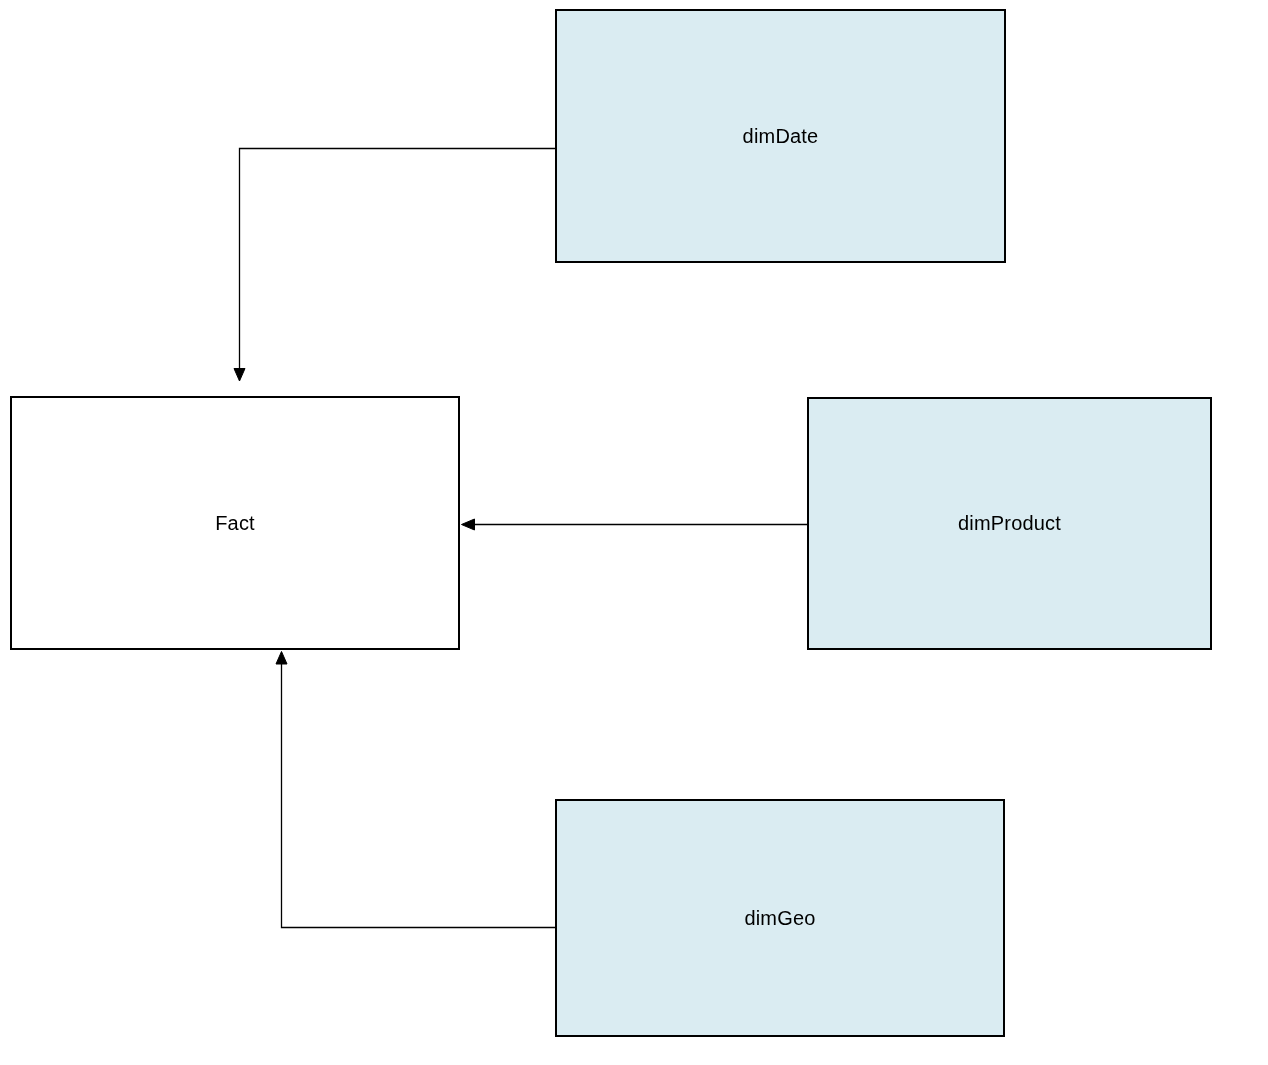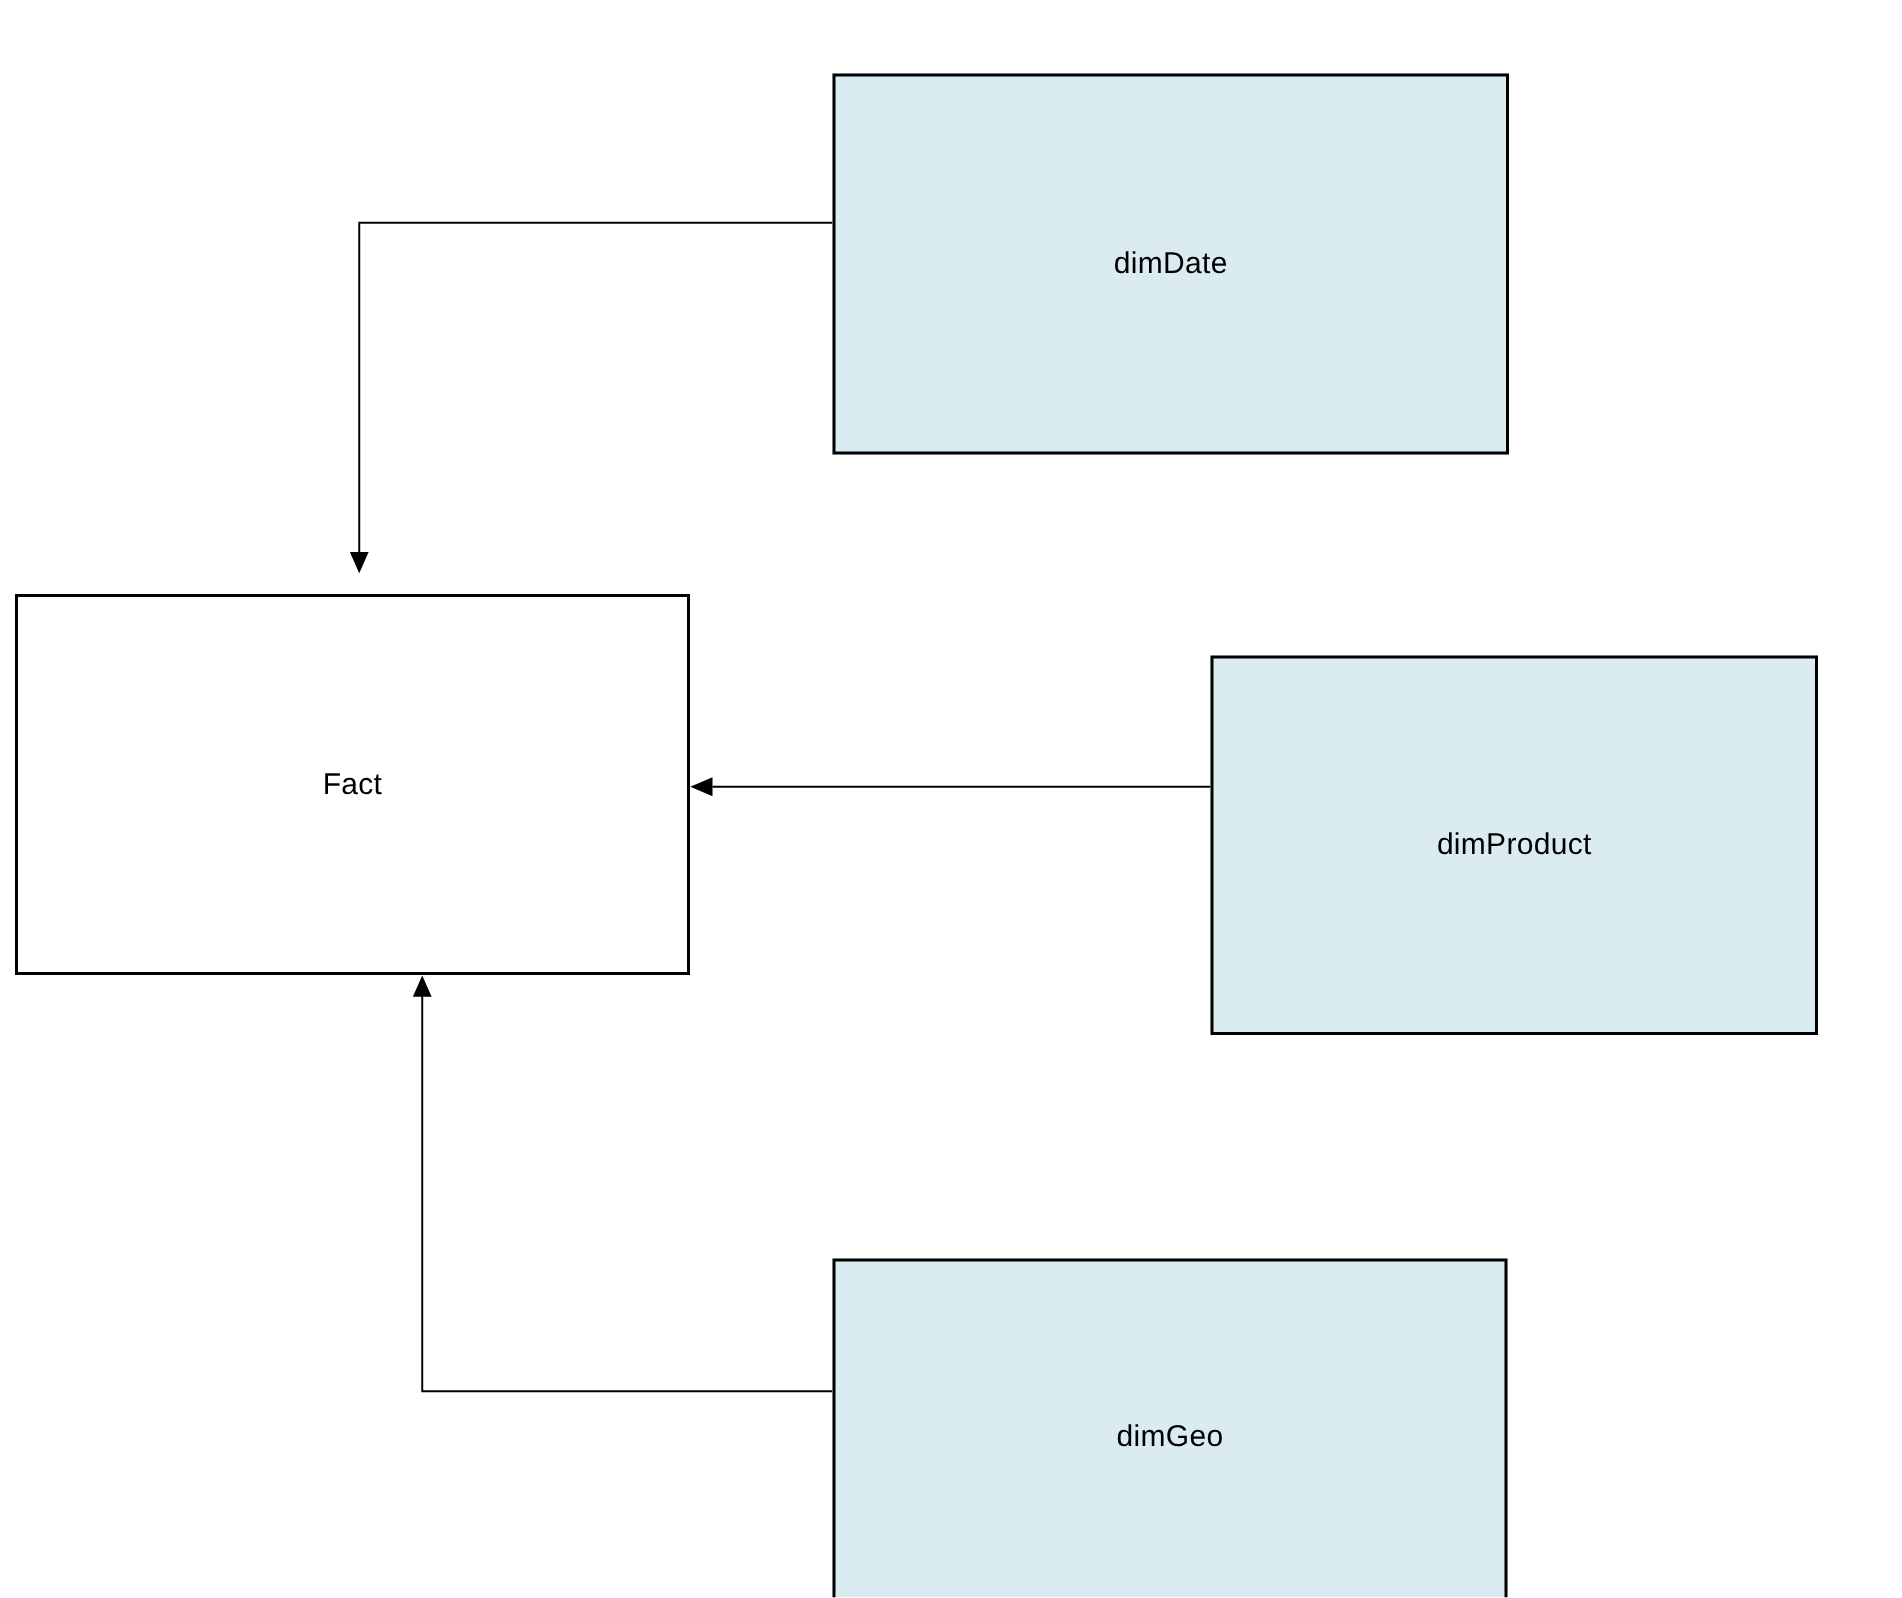--- a/index.html
+++ b/index.html
@@ -29,21 +29,21 @@
     display: flex;
     align-items: center;
     justify-content: center;
   }
   .node-label {
     font-size: 20px;
     color: #000000;
     letter-spacing: 0.2px;
     white-space: nowrap;
   }
-  .node-fill-dim { background: #daecf2; margin-top: 40px; }
+  .node-fill-dim { background: #daecf2; }
   .node-fill-fact { background: #ffffff; }
 
   .node-dimdate    { left: 555px; top: 9px;   width: 451px; height: 254px; }
   .node-fact       { left: 10px;  top: 396px; width: 450px; height: 254px; justify-content: center; }
   .node-dimproduct { left: 807px; top: 397px; width: 405px; height: 253px; }
   .node-dimgeo     { left: 555px; top: 799px; width: 450px; height: 238px; }
 
   .connector-path {
     fill: none;
     stroke: #000000;

